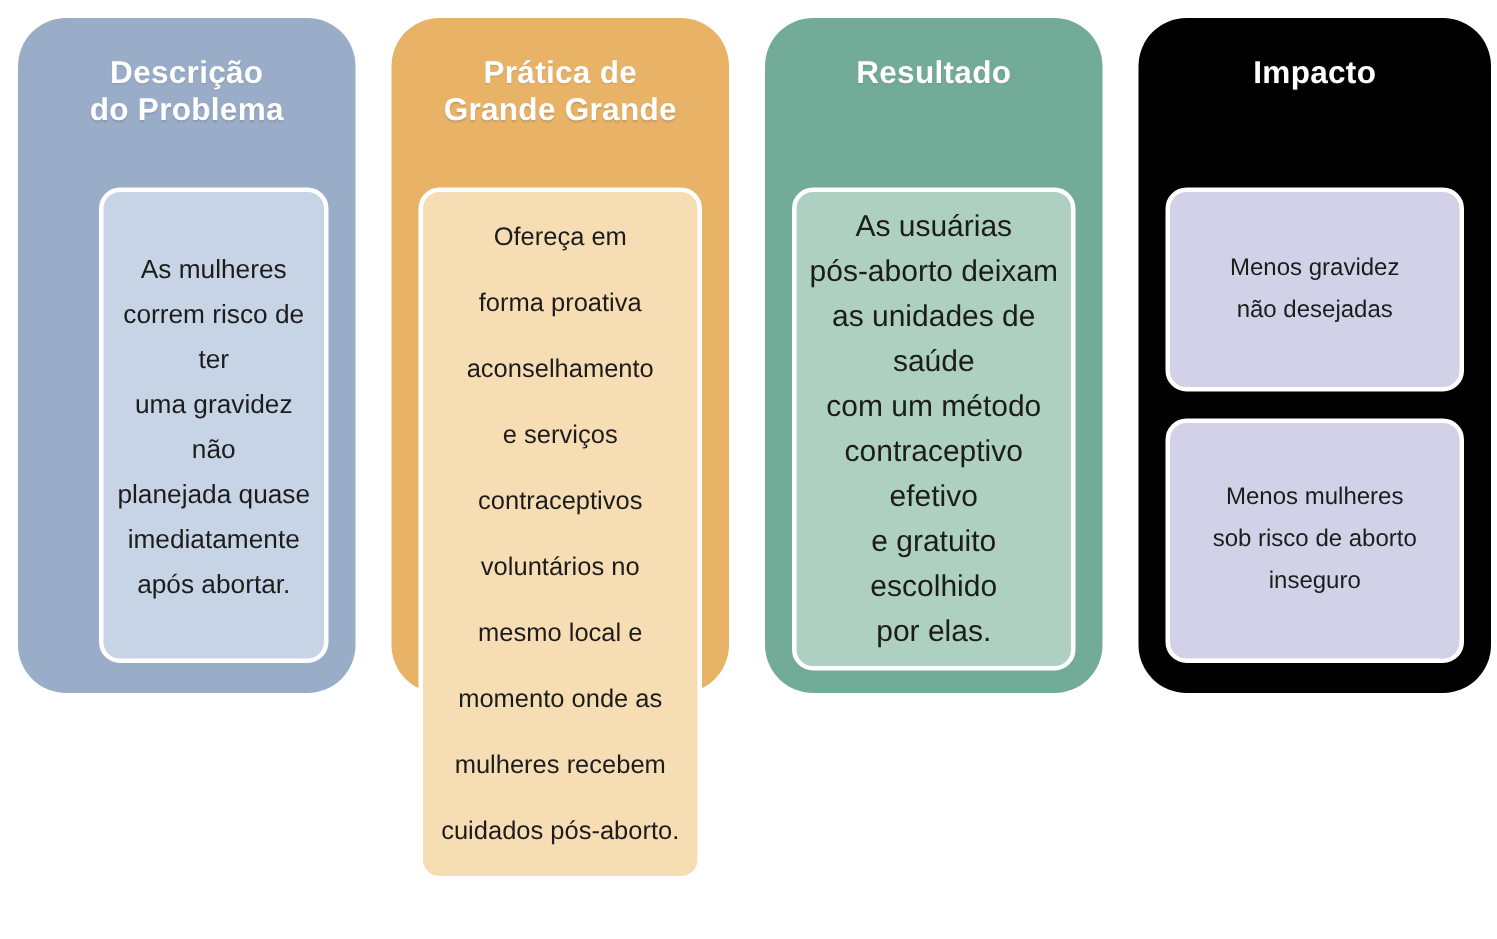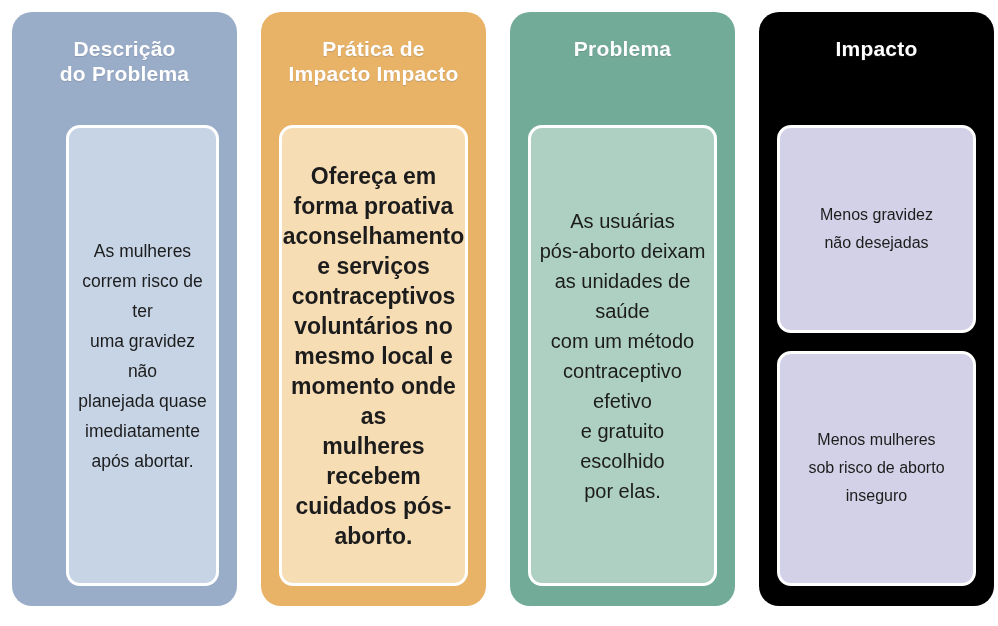--- a/index.html
+++ b/index.html
@@ -22,22 +22,22 @@
     display: flex;
     flex-direction: row;
     align-items: flex-start;
     padding: 12px 0 0 12px;
     box-sizing: border-box;
     gap: 24px;
   }
   .column {
     position: relative;
     width: 225px;
-    height: 594px;
-    border-radius: 20px;
+    height: 450px;
+    border-radius: 32px;
     box-sizing: border-box;
     display: flex;
     flex-direction: column;
     align-items: center;
     flex: 0 0 auto;
   }
   .column.col-1 { background: #9aadc8; }
   .column.col-2 { background: #e8b367; }
   .column.col-3 { background: #73ab99; }
   .column.col-4 { background: #000000; width: 235px; }
@@ -82,21 +82,21 @@
   .col-4 .card { background: #d3d1e7; }
 
   .card-text {
     color: #1c1c1c;
     font-size: 17.5px;
     line-height: 30px;
     text-align: center;
     white-space: pre-line;
     font-weight: normal;
   }
-  .col-2 .card-text { font-size: 23px; line-height: 30px; font-weight: bold; }
+  .col-2 .card-text { font-size: 17px; line-height: 44px; }
   .col-3 .card-text { font-size: 20px; line-height: 30px; }
   .col-4 .card-text { font-size: 16px; line-height: 28px; }
 </style>
 </head>
 <body>
 
 <div class="board">
 
   <div class="column col-1">
     <div class="col-title">Descrição
@@ -108,39 +108,39 @@
 uma gravidez não
 planejada quase
 imediatamente
 após abortar.</div>
       </div>
     </div>
   </div>
 
   <div class="column col-2">
     <div class="col-title">Prática de
-Impacto Impacto</div>
+Grande Grande</div>
     <div class="inner-stack">
       <div class="card">
         <div class="card-text">Ofereça em
 forma proativa
 aconselhamento
 e serviços
 contraceptivos
 voluntários no
 mesmo local e
 momento onde as
 mulheres recebem
 cuidados pós-aborto.</div>
       </div>
     </div>
   </div>
 
   <div class="column col-3">
-    <div class="col-title">Problema</div>
+    <div class="col-title">Resultado</div>
     <div class="inner-stack">
       <div class="card">
         <div class="card-text">As usuárias
 pós-aborto deixam
 as unidades de saúde
 com um método
 contraceptivo efetivo
 e gratuito escolhido
 por elas.</div>
       </div>

